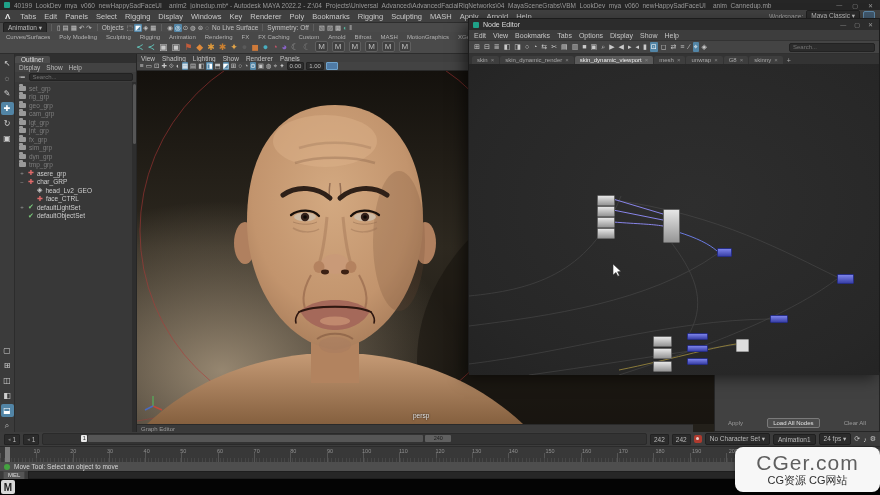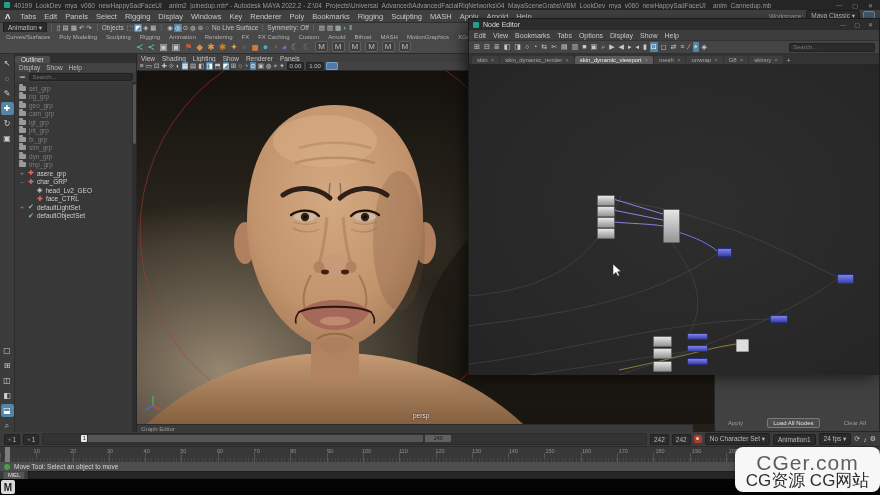--- a/index.html
+++ b/index.html
@@ -124,21 +124,21 @@
   #help-dot{width:6px;height:6px;border-radius:50%;background:#44a340;flex:none;}
   #helpline .t{font-size:6.5px;color:#d6d6d6;}
   #cmdline{left:0;top:471px;width:880px;height:8px;background:#3a3a3a;display:flex;align-items:center;gap:3px;padding:0 3px;box-sizing:border-box;}
   #mel-btn{font-size:6px;color:#ddd;background:#555;border:1px solid #444;padding:0 4px;height:7px;line-height:7px;border-radius:1px;}
   #cmd-input{flex:1;height:6px;background:#262626;border:1px solid #1e1e1e;color:#ccc;font-size:6px;padding:0 3px;}
   #bottomblack{left:0;top:479px;width:880px;height:16px;background:#040404;display:flex;align-items:center;}
   #mlogo{width:14px;height:14px;margin-left:1px;background:#d9d9d9;color:#222;font-weight:bold;font-size:10px;display:flex;align-items:center;justify-content:center;border-radius:2px;}
   
   #watermark{left:735px;top:447px;width:145px;height:45px;background:#f7f7f7;border-radius:8px;z-index:20;display:flex;flex-direction:column;align-items:center;justify-content:center;box-shadow:0 1px 4px rgba(0,0,0,.4);}
   #watermark .t1{font-size:21px;color:#5f5f5f;letter-spacing:1px;line-height:22px;}
-  #watermark .t2{font-size:17px;color:#2e2e2e;line-height:13px;}
+  #watermark .t2{font-size:11px;color:#2e2e2e;line-height:13px;}
 </style>
 </head>
 <body>
 
 <div id="app">
 
   <div id="titlebar" class="abs">
     <span class="dot"></span>
     <span class="t">40199_LookDev_mya_v060_newHappySadFaceUI__anim2_joinedup.mb* - Autodesk MAYA 2022.2 - Z:\04_Projects\Universal_Advanced\AdvancedFacialRigNetworks\04_MayaSceneGrabs\VBM_LookDev_mya_v060_newHappySadFaceUI__anim_Cannedup.mb</span>
     <span class="wc">—</span>

